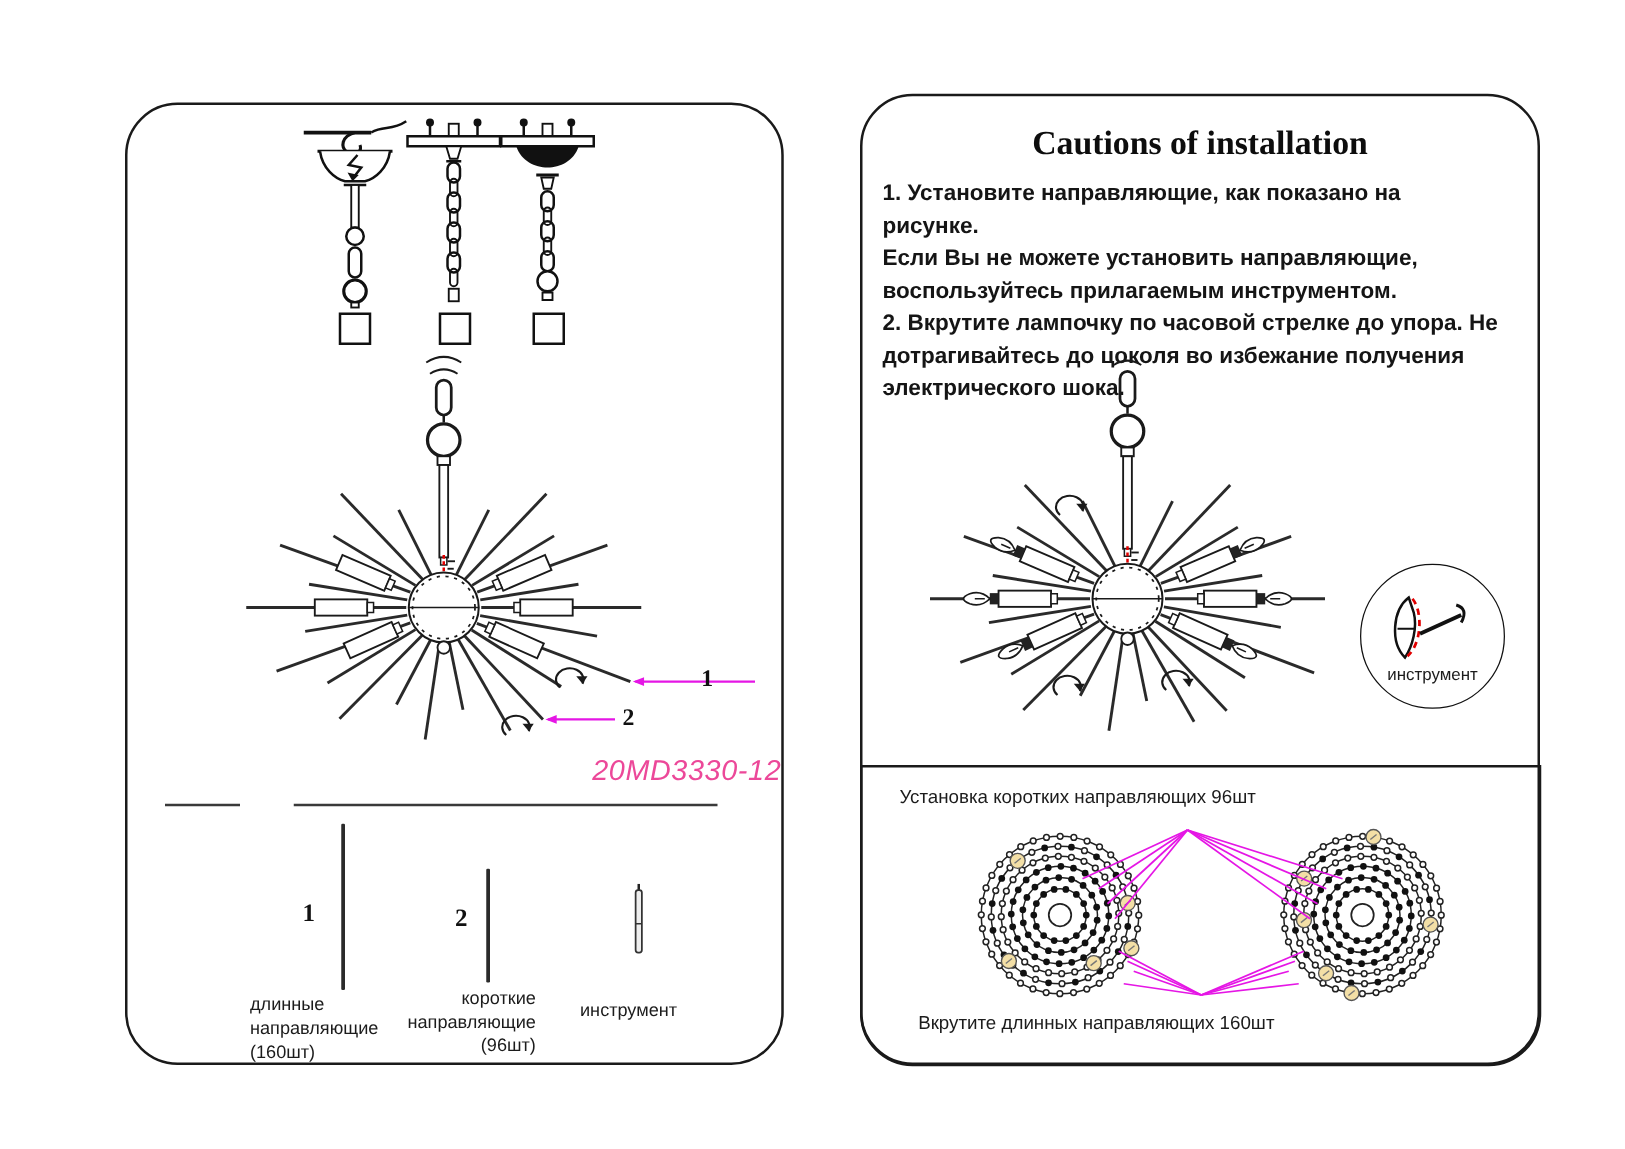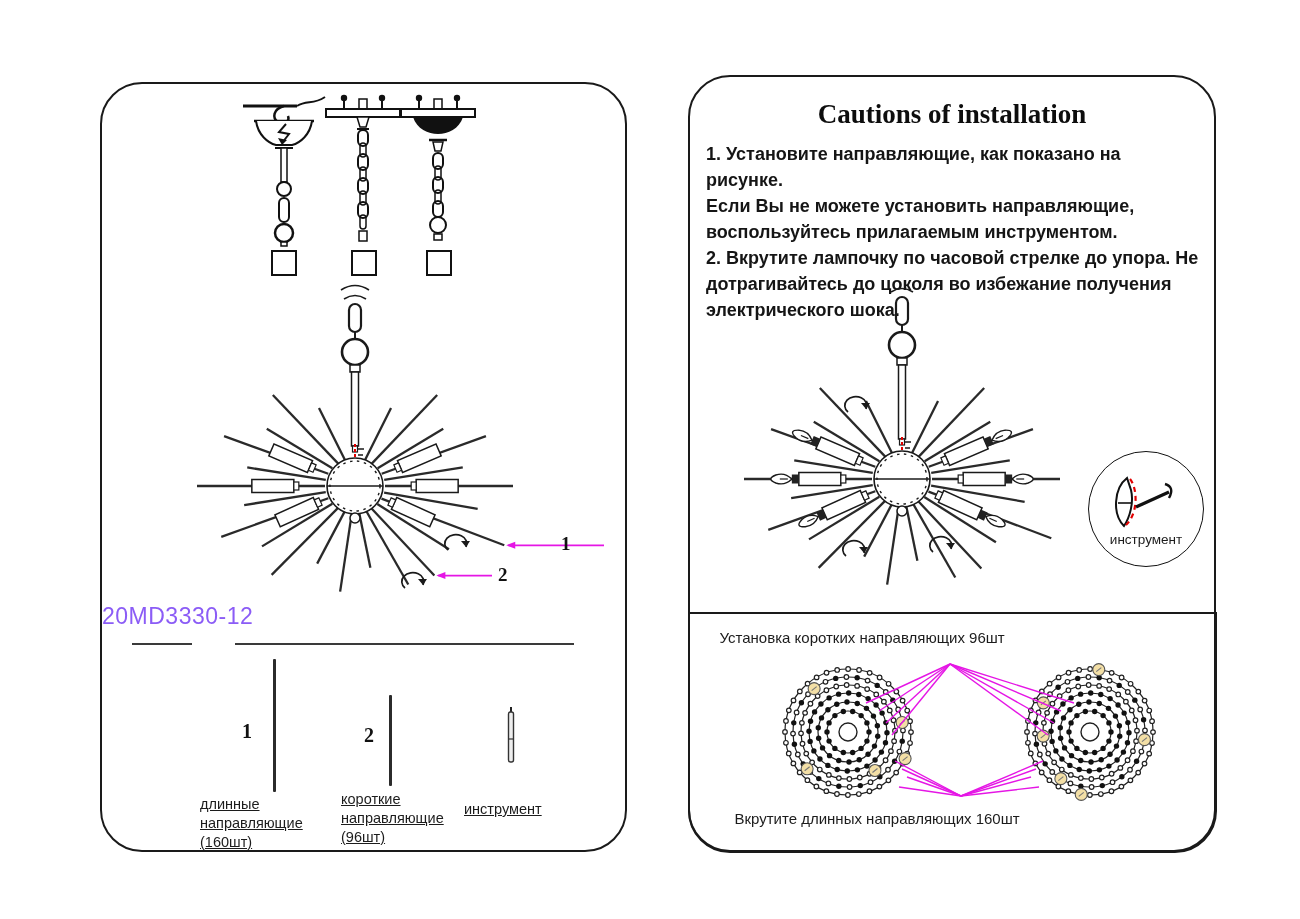--- a/index.html
+++ b/index.html
@@ -1,36 +1,36 @@
 <!DOCTYPE html>
 <html><head>
 <meta charset="utf-8">
 <style>
   html,body{margin:0;padding:0;background:#fff;}
   #page{position:relative;width:1300px;height:919px;background:#fff;overflow:hidden;
         font-family:"Liberation Sans",sans-serif;color:#1a1a1a;}
   .panel{position:absolute;border:2.5px solid #1a1a1a;border-radius:42px;background:#fff;}
   #left-panel{left:100px;top:82px;width:523px;height:766px;}
-  #right-panel{left:688px;top:75px;width:524px;height:773px;}
+  #right-panel{left:688px;top:75px;width:524px;height:773px;padding-left:16px;}
   .abs{position:absolute;}
   svg{display:block;}
   .cautions-title{position:absolute;left:0;right:0;top:22px;text-align:center;
       font-family:"Liberation Serif",serif;font-weight:700;font-size:27px;color:#0d0d0d;}
   .instructions{position:absolute;left:16px;top:64px;width:496px;font-size:18px;
       line-height:26px;white-space:pre-line;color:#151515;font-weight:bold;}
-  .model-number{position:absolute;left:0;right:0;top:519px;text-align:left;
-      font-size:23px;letter-spacing:.5px;color:#8b5cf6;}
+  .model-number{position:absolute;left:0;right:0;top:519px;text-align:right;
+      font-size:23px;letter-spacing:.5px;color:#ec4899;font-style:italic;}
   .hr{position:absolute;height:0;border-top:2px solid #3a3a3a;}
   .checkbox{position:absolute;width:22px;height:22px;border:2.5px solid #111;background:#fff;}
   .rod{position:absolute;width:3px;background:#2b2b2b;border-radius:1px;}
   .callout-num{position:absolute;font-family:"Liberation Serif",serif;font-weight:700;
       font-size:19px;color:#111;}
   .part-num{position:absolute;font-family:"Liberation Serif",serif;font-weight:700;
       font-size:20px;color:#111;}
-  .part-label{position:absolute;font-size:14.5px;line-height:19px;white-space:pre-line;color:#1c1c1c;text-decoration:underline;}
+  .part-label{position:absolute;font-size:14.5px;line-height:19px;white-space:pre-line;color:#1c1c1c;}
   .tool-circle{position:absolute;left:398px;top:374px;width:114px;height:114px;
       border:1.5px solid #111;border-radius:50%;background:#fff;}
   .tool-circle-label{position:absolute;left:0;right:0;top:80px;text-align:center;
       font-size:13.5px;color:#1c1c1c;}
   .bottom-section{position:absolute;left:-2.5px;right:-2.5px;bottom:-2.5px;height:237px;
       border:2.5px solid #1a1a1a;border-radius:0 0 42px 42px;border-top-width:2px;overflow:hidden;text-align:center;}
   .placement-label{position:absolute;font-size:15px;color:#1c1c1c;}
 </style>
 </head>
 <body>
@@ -191,21 +191,21 @@
     <span class="part-num" style="left:262px;top:640px;">2</span>
     <svg class="abs" style="left:400px;top:623px;" width="18" height="60" viewBox="0 0 18 60">
       <line x1="9" y1="0" x2="9" y2="6" stroke="#222" stroke-width="2"></line>
       <rect x="6.5" y="5" width="5" height="50" rx="2" fill="#eee" stroke="#333" stroke-width="1.4"></rect>
       <line x1="6.5" y1="32" x2="11.5" y2="32" stroke="#333" stroke-width="1.2"></line>
     </svg>
 
     <div class="part-label" style="left:98px;top:711px;">длинные
 направляющие
 (160шт)</div>
-    <div class="part-label" style="left:239px;top:706px;">короткие
+    <div class="part-label" style="left:224px;top:706px;text-align:right;">короткие
 направляющие
 (96шт)</div>
     <div class="part-label" style="left:362px;top:716px;">инструмент</div>
   </div>
 
   <div id="right-panel" class="panel">
 
     <div class="cautions-title">Cautions of installation</div>
 
     <div class="instructions">1. Установите направляющие, как показано на рисунке.

